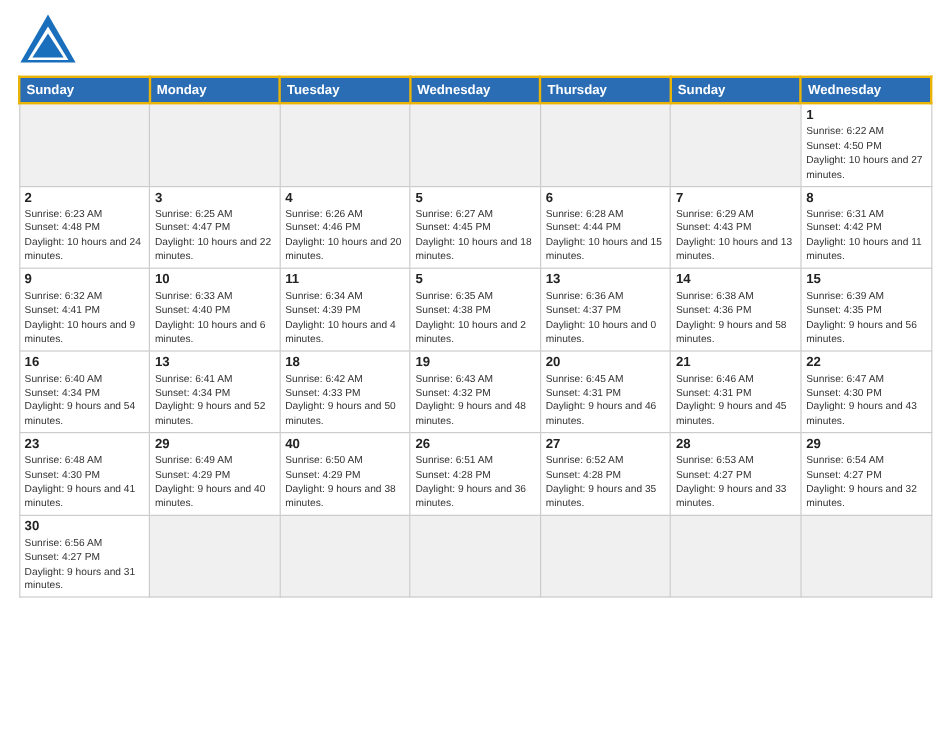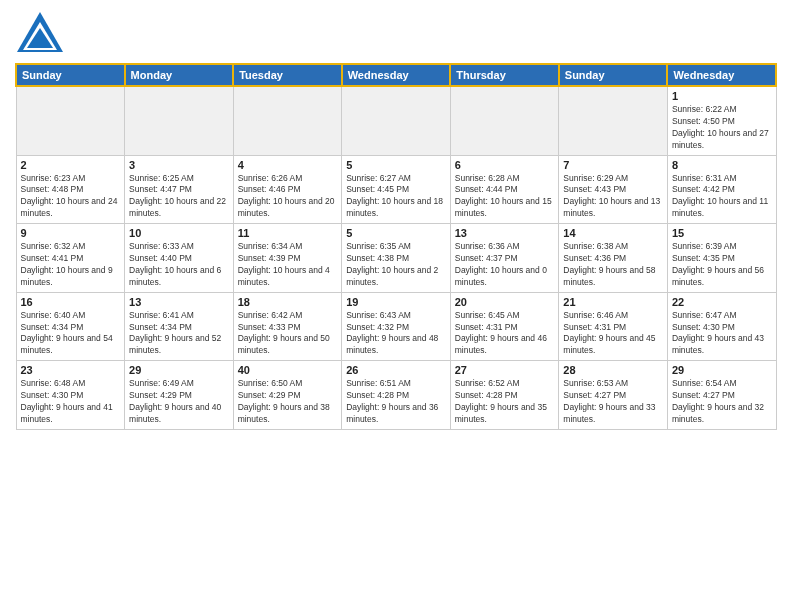--- a/index.html
+++ b/index.html
@@ -239,15 +239,27 @@
           </td>
           <td>
             <span class="day-num">28</span>
             <div class="day-info">Sunrise: 6:53 AM<br>Sunset: 4:27 PM<br>Daylight: 9 hours and 33 minutes.</div>
           </td>
           <td>
             <span class="day-num">29</span>
             <div class="day-info">Sunrise: 6:54 AM<br>Sunset: 4:27 PM<br>Daylight: 9 hours and 32 minutes.</div>
           </td>
         </tr>
+        <tr>
+          <td>
+            <span class="day-num">30</span>
+            <div class="day-info">Sunrise: 6:56 AM<br>Sunset: 4:27 PM<br>Daylight: 9 hours and 31 minutes.</div>
+          </td>
+          <td class="empty" style="background: rgb(240, 240, 240);"></td>
+          <td class="empty" style="background: rgb(240, 240, 240);"></td>
+          <td class="empty" style="background: rgb(240, 240, 240);"></td>
+          <td class="empty" style="background: rgb(240, 240, 240);"></td>
+          <td class="empty" style="background: rgb(240, 240, 240);"></td>
+          <td class="empty" style="background: rgb(240, 240, 240);"></td>
+        </tr>
       </tbody>
   </table>
 </div>
 
 </body></html>

